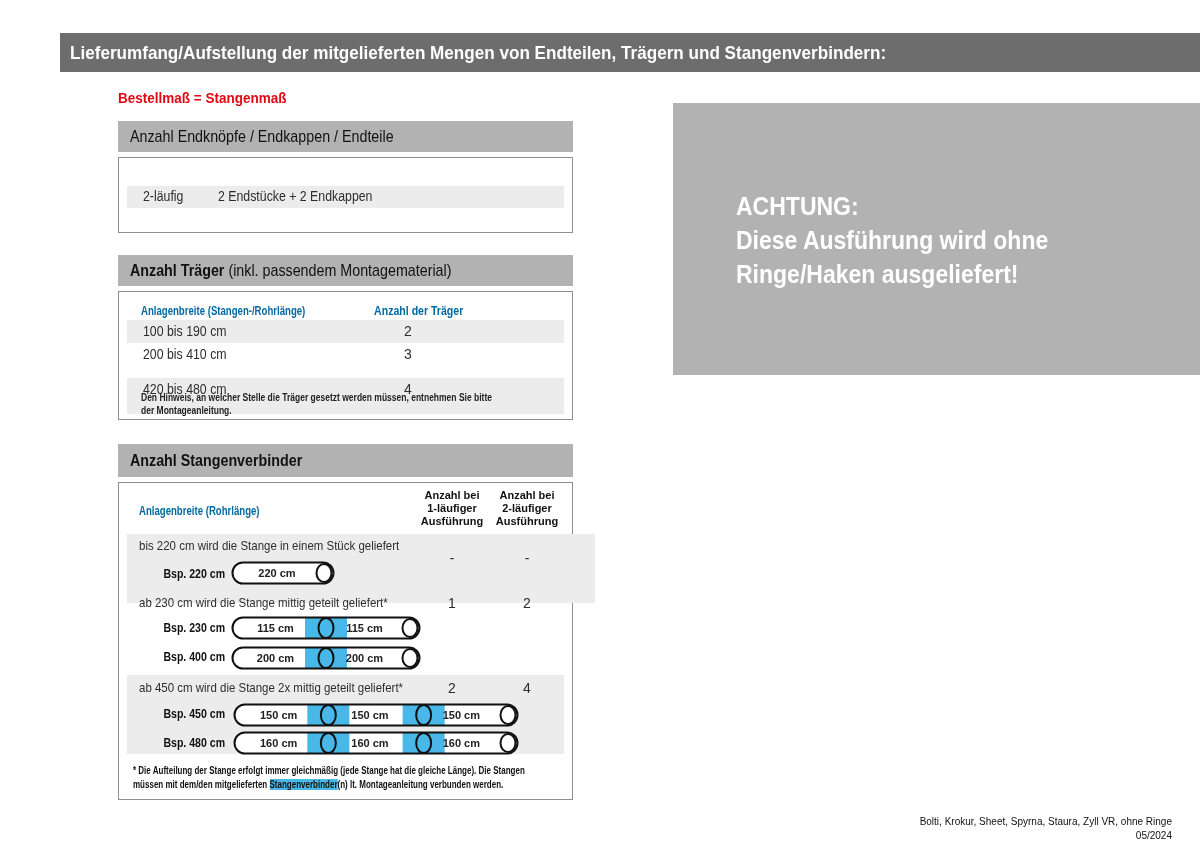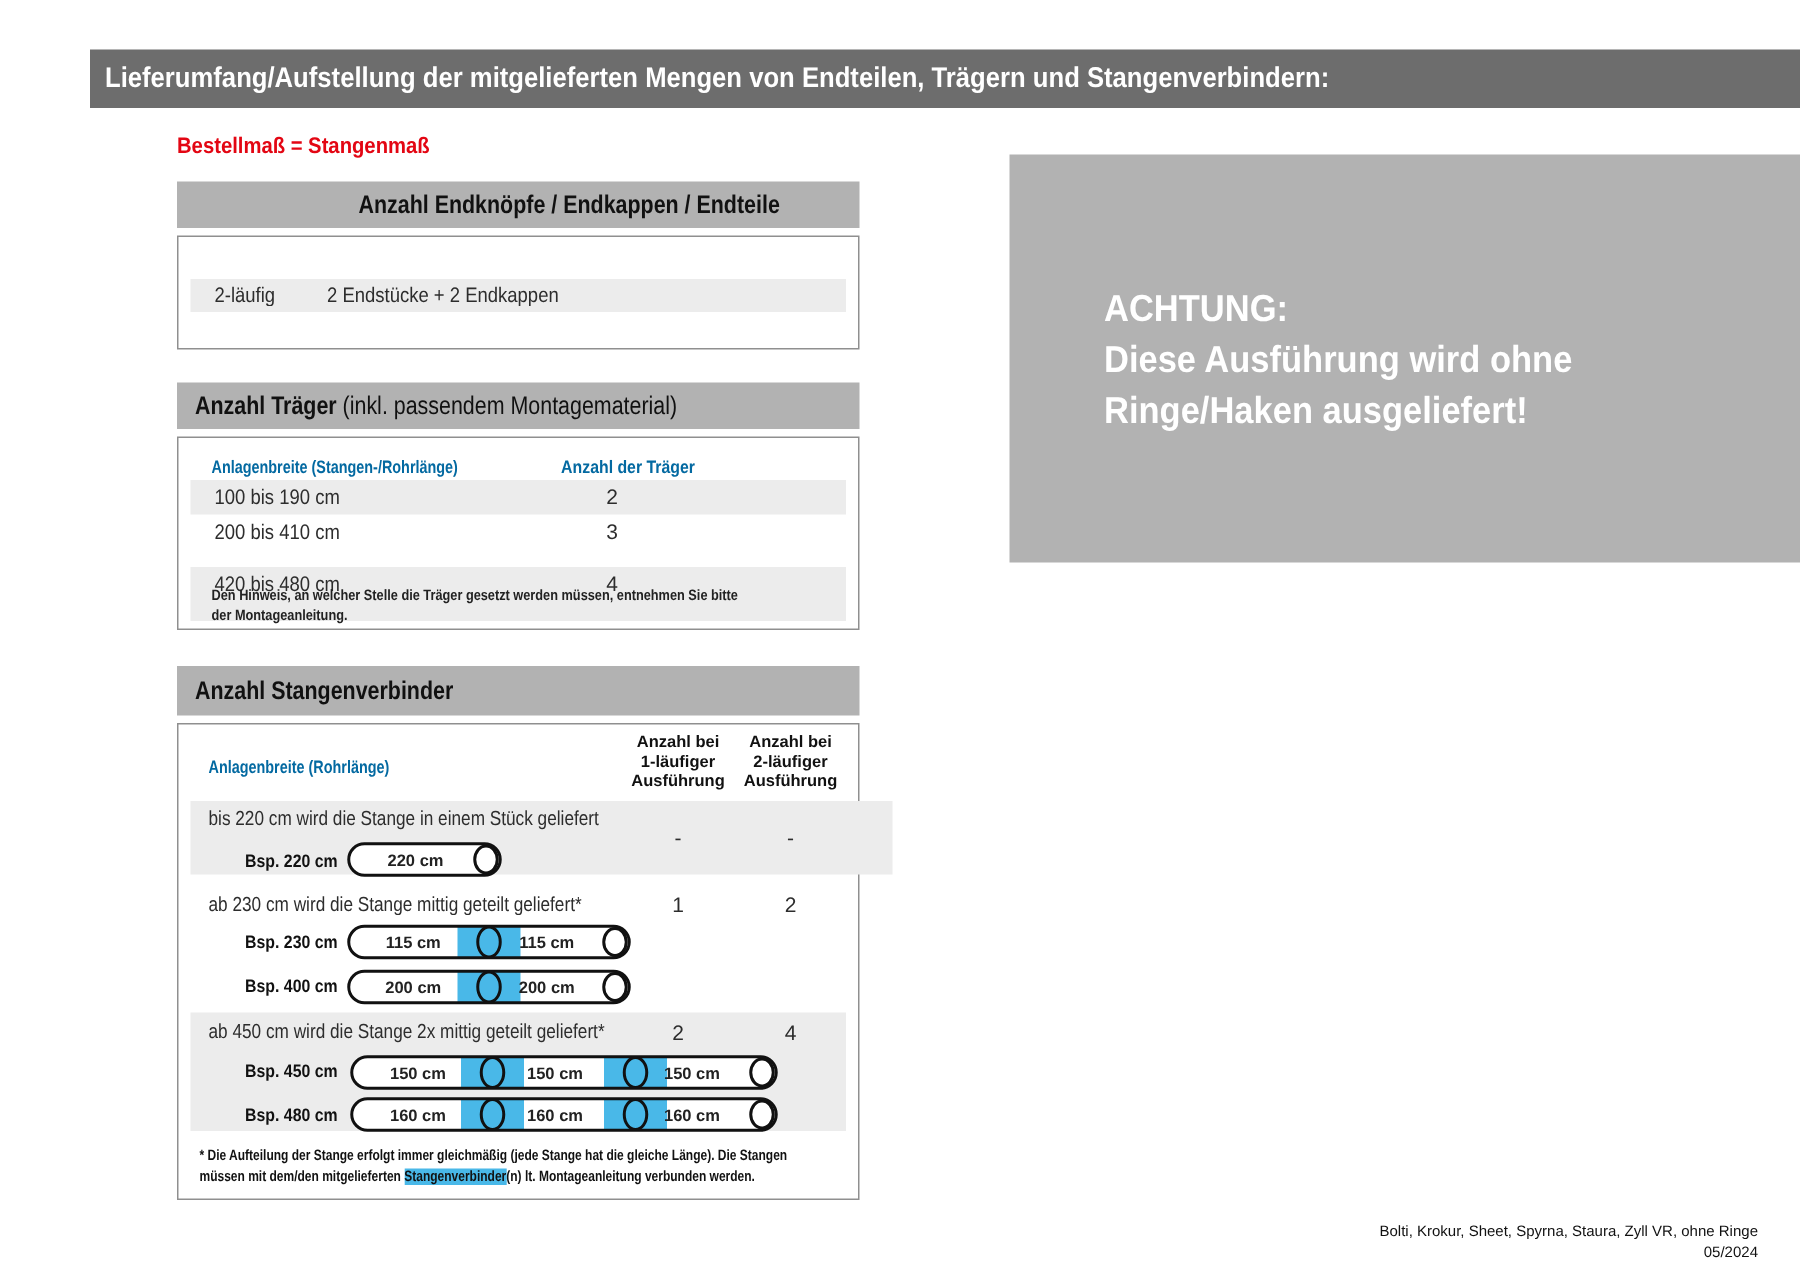--- a/index.html
+++ b/index.html
@@ -10,21 +10,21 @@
           background:var(--bar,#6d6d6d);box-sizing:border-box;padding-left:10px;}
   .topbar span{display:inline-block;color:#fff;font-weight:bold;font-size:19px;line-height:39px;
           white-space:nowrap;transform:scaleX(0.9);transform-origin:left center;}
   
   .subhead{position:absolute;left:118px;top:89px;color:var(--red,#e30613);font-weight:bold;
           font-size:15px;white-space:nowrap;transform:scaleX(0.9);transform-origin:left center;}
   
   .sechdr{position:absolute;left:118px;width:455px;background:var(--panel,#b2b2b2);
           color:#111;font-size:17px;box-sizing:border-box;padding-left:12px;white-space:nowrap;}
   .sechdr .inner{display:inline-block;transform:scaleX(0.84);transform-origin:left center;}
-  #hdr1{top:121px;height:31px;line-height:31px;font-weight:bold;text-align:right;}
+  #hdr1{top:121px;height:31px;line-height:31px;font-weight:normal;}
   #hdr2{top:255px;height:31px;line-height:31px;font-weight:normal;}
   #hdr2 b{font-weight:bold;}
   #hdr3{top:444px;height:33px;line-height:33px;font-weight:bold;}
   
   .box{position:absolute;left:118px;width:455px;background:#fff;
        border:1px solid var(--border,#8f8f8f);box-sizing:border-box;}
   #box1{top:157px;height:76px;}
   #box2{top:291px;height:129px;}
   #box3{top:482px;height:318px;}
   .band{position:absolute;left:8px;width:437px;}
@@ -109,21 +109,21 @@
 
   <div class="box" id="box3">
     <span class="colhdr" style="left:20px;top:21px;"><span class="cx80">Anlagenbreite (Rohrlänge)</span></span>
     <span class="colhdr3" style="left:288px;top:6px;width:90px;">Anzahl bei
 1-läufiger
 Ausführung</span>
     <span class="colhdr3" style="left:363px;top:6px;width:90px;">Anzahl bei
 2-läufiger
 Ausführung</span>
 
-    <div class="band gb" style="top:51px;height:49px;padding-left:31px;">
+    <div class="band gb" style="top:51px;height:69px;padding-left:31px;">
       <span class="desc" style="top:4px;"><span>bis 220 cm wird die Stange in einem Stück geliefert</span></span>
       <span class="cnt cnt1" style="top:16px;">-</span>
       <span class="cnt cnt2" style="top:16px;">-</span>
       <span class="bsp" style="top:33px;"><span>Bsp. 220 cm</span></span>
       <span class="rod" style="left:104px;top:27px;"><svg width="104" height="24" viewBox="0 0 104 24">
             <rect x="1.5" y="1.5" width="101" height="21" rx="10.5" ry="10.5" fill="#fff"></rect>
             <ellipse cx="93" cy="12" rx="7.5" ry="9" fill="none" stroke="#111" stroke-width="2"></ellipse>
             <rect x="1.5" y="1.5" width="101" height="21" rx="10.5" ry="10.5" fill="none" stroke="#111" stroke-width="2"></rect>
             <text x="46" y="16" text-anchor="middle" font-size="11" font-weight="bold" fill="#222" font-family="&quot;Liberation Sans&quot;, sans-serif">220 cm</text>
           </svg></span>

